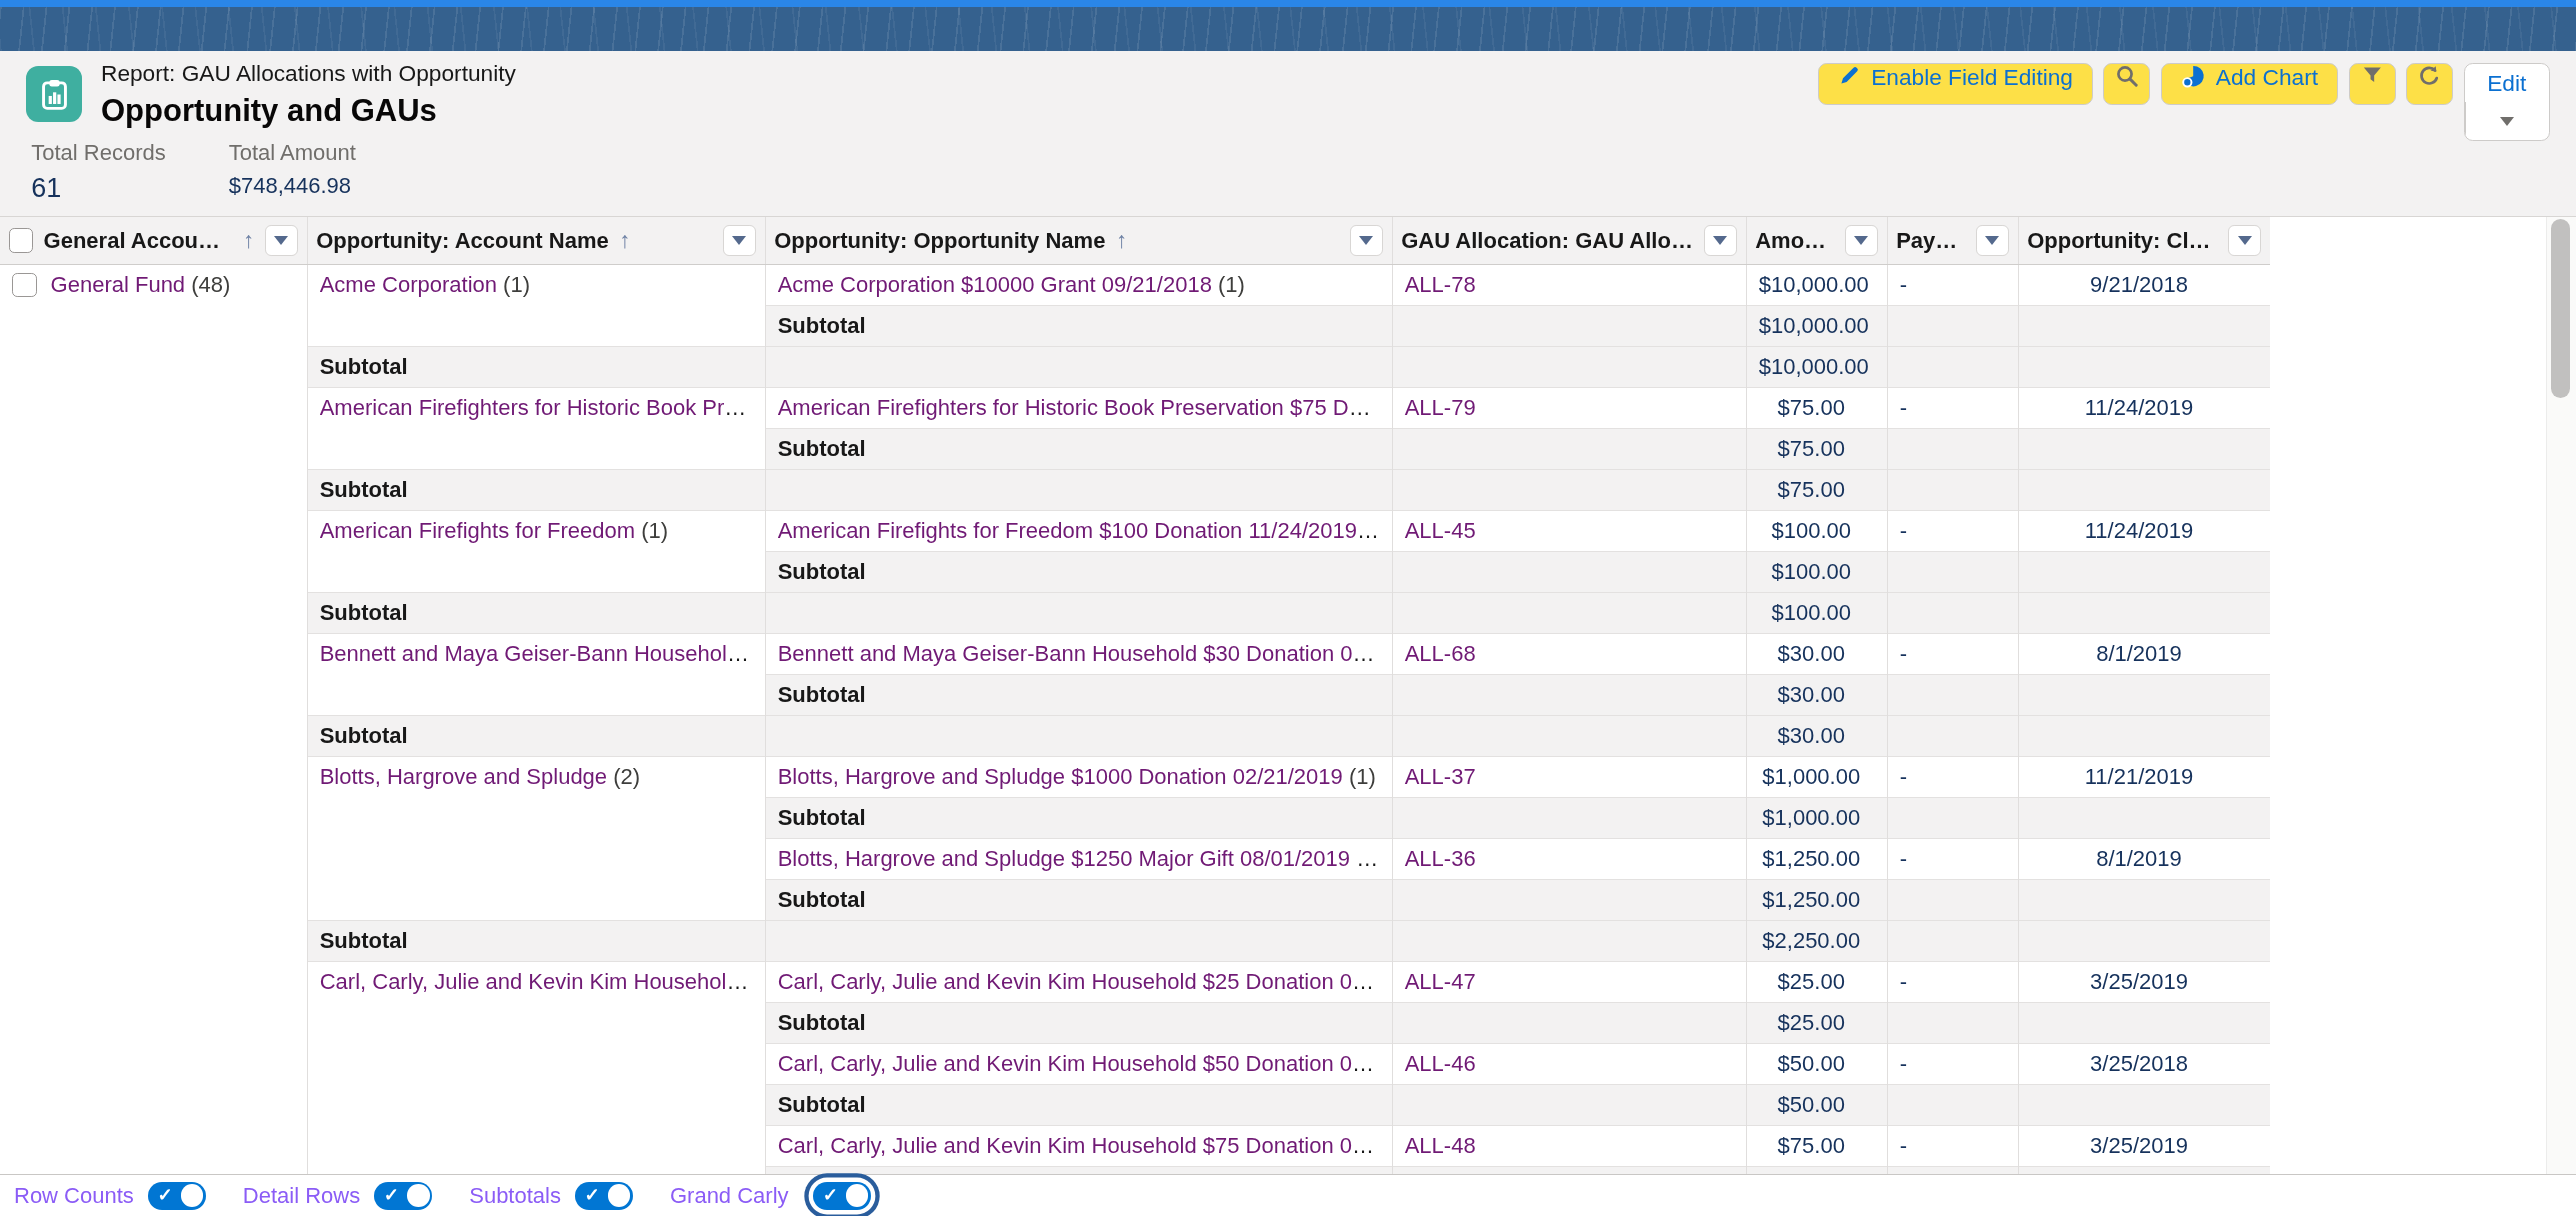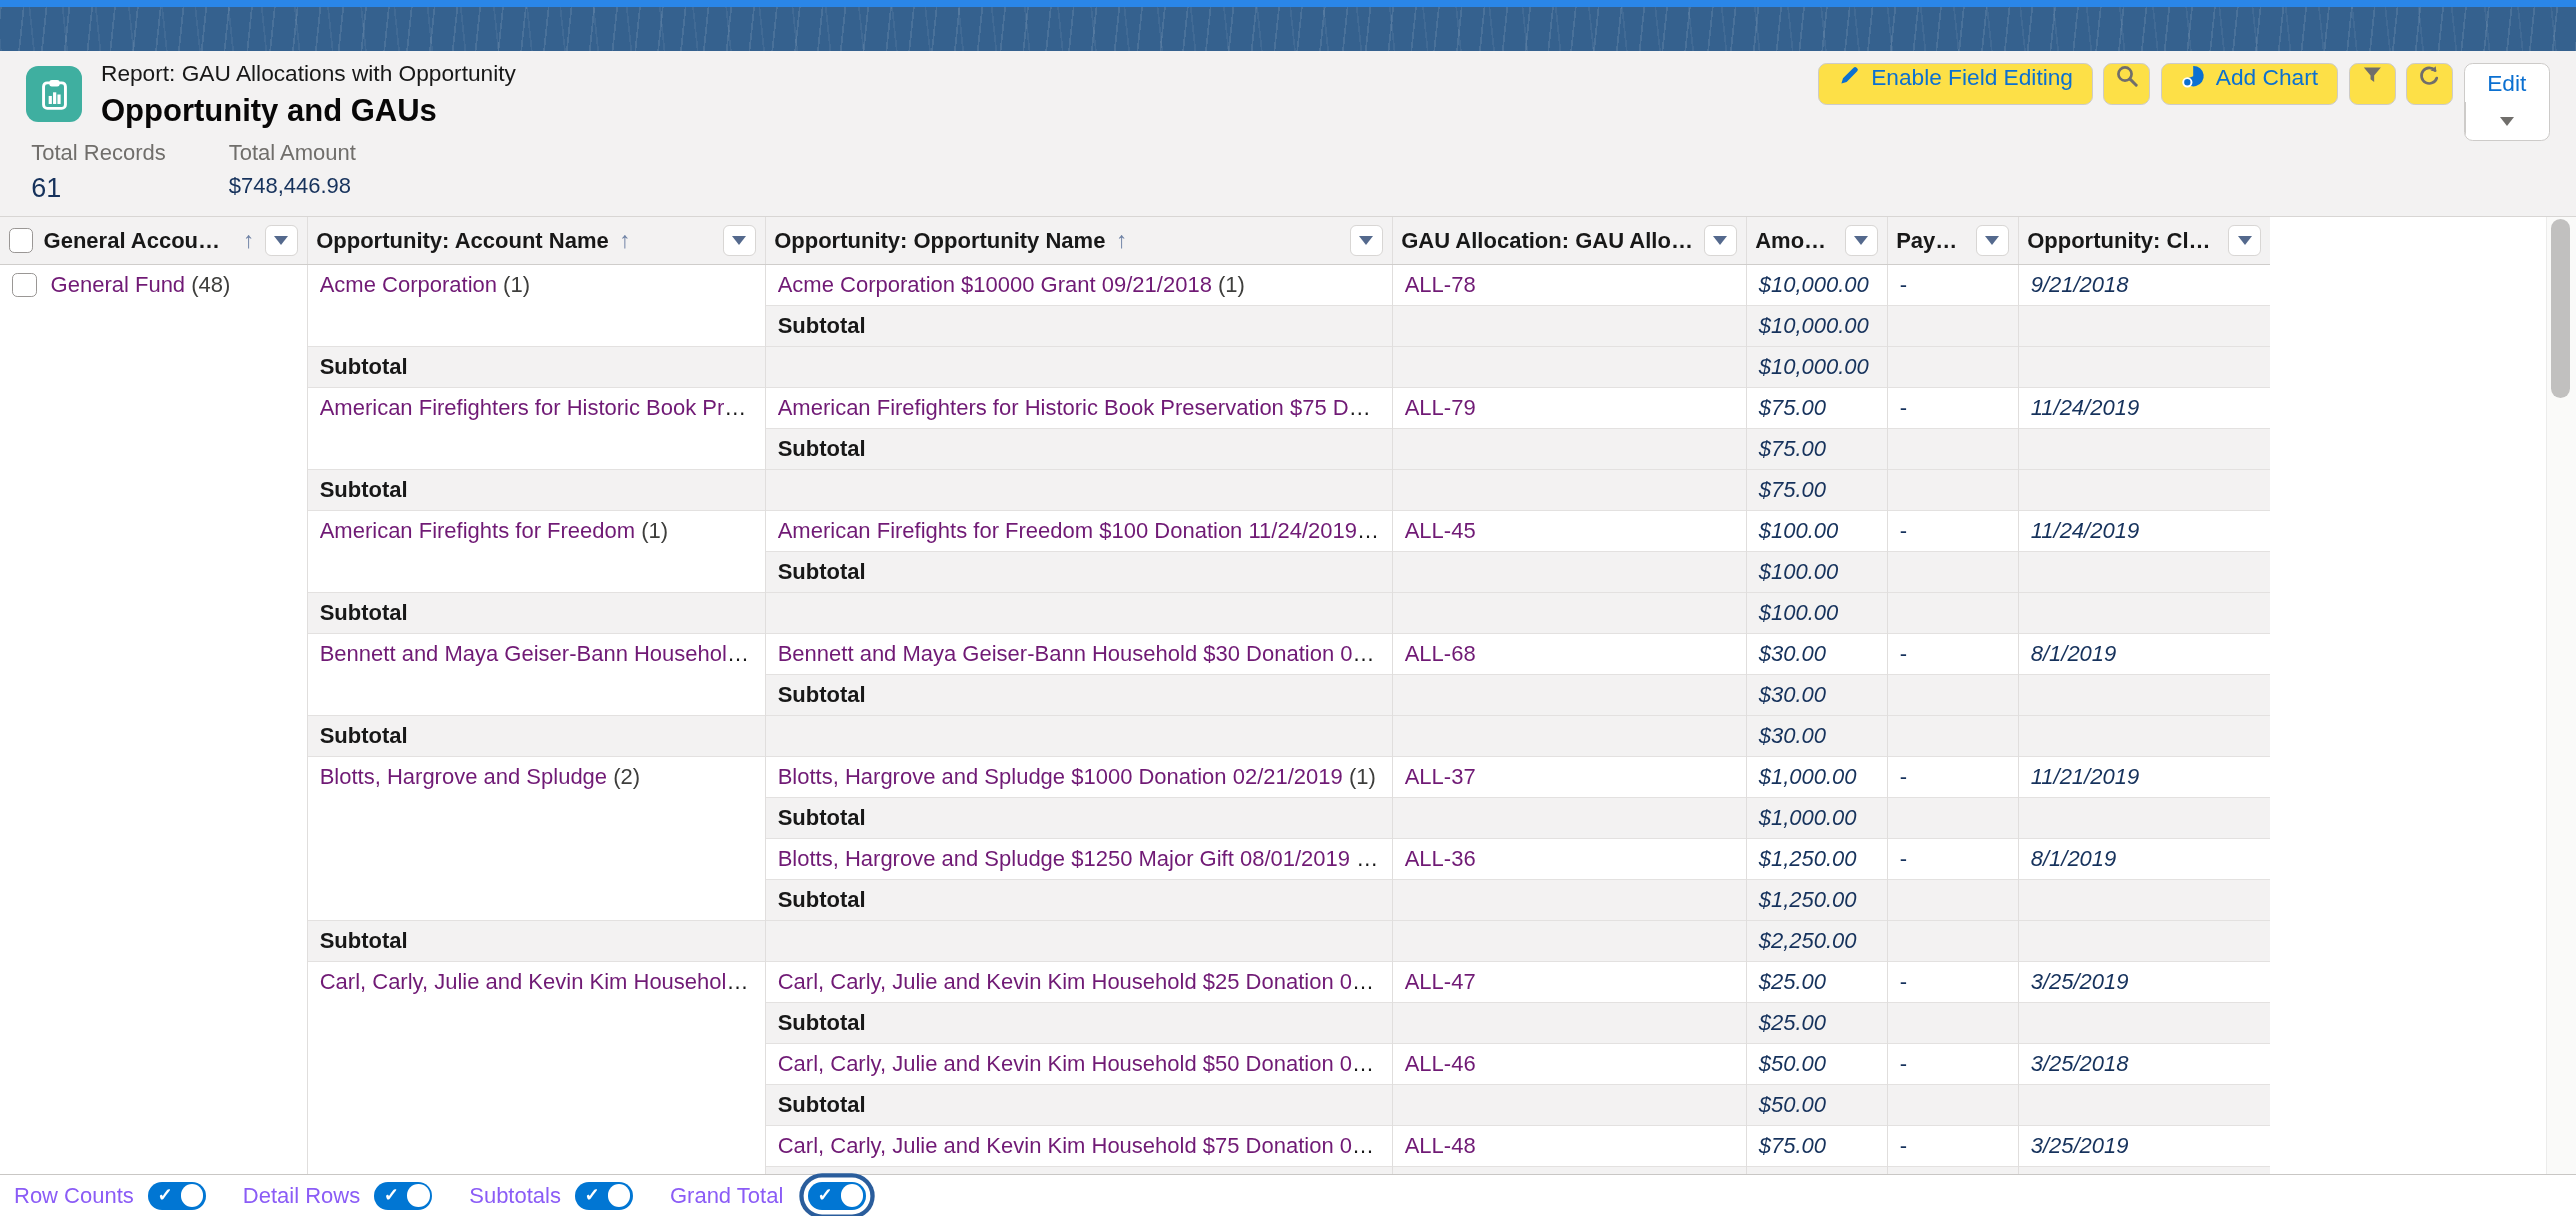--- a/index.html
+++ b/index.html
@@ -51,21 +51,21 @@
   .menu-btn { margin-left:auto; width:33px; height:31px; border-radius:6.1px; background:#fff;
     border:1.7px solid #d8d6d4; display:flex; align-items:center; justify-content:center;
     cursor:pointer; flex:none; }
   .caret-down { width:0; height:0; border-left:7.8px solid transparent;
     border-right:7.8px solid transparent; border-top:9.6px solid #54698d; }
 
   td { font-size:22px; color:#181818; padding:7.8px 12.2px; vertical-align:top;
        border-top:1.7px solid #e3e1e0; line-height:24.4px; background:#fff; }
   tbody tr:first-child td { border-top:none; }
   tr.row-sub td { background:#f3f2f2; }
-  td.cell-amount, td.cell-date { text-align:left; color:#16325c; padding-right:22.7px;font-style:italic; }
+  td.cell-amount, td.cell-date { text-align:center; color:#16325c; padding-right:22.7px; }
   td.cell-payment { color:#16325c; }
   td.cell-subtotal-label { font-weight:bold; color:#181818; }
   a.rlink { color:#701a75; text-decoration:none; cursor:pointer;text-align:center; }
   .count { color:#3e3e3c; }
   .cell-flex { display:flex; gap:14px; align-items:flex-start; }
   .checkbox { width:24.4px; height:24.4px; border:1.7px solid #9a9795; border-radius:5.2px;
     background:#fff; flex:none; cursor:pointer; }
   .ellip { white-space:nowrap; overflow:hidden; text-overflow:ellipsis; }
 
   
@@ -507,20 +507,20 @@
       </span>
     </div>
     <div class="toggle-group">
       <span class="toggle-label">Subtotals</span>
       <span class="toggle">
         <span class="check">✓</span>
         <span class="knob"></span>
       </span>
     </div>
     <div class="toggle-group">
-      <span class="toggle-label">Grand Total</span>
+      <span class="toggle-label">Grand Carly</span>
       <span class="toggle focused">
         <span class="check">✓</span>
         <span class="knob"></span>
       </span>
     </div>
   </div>
 
 
 </body></html>

